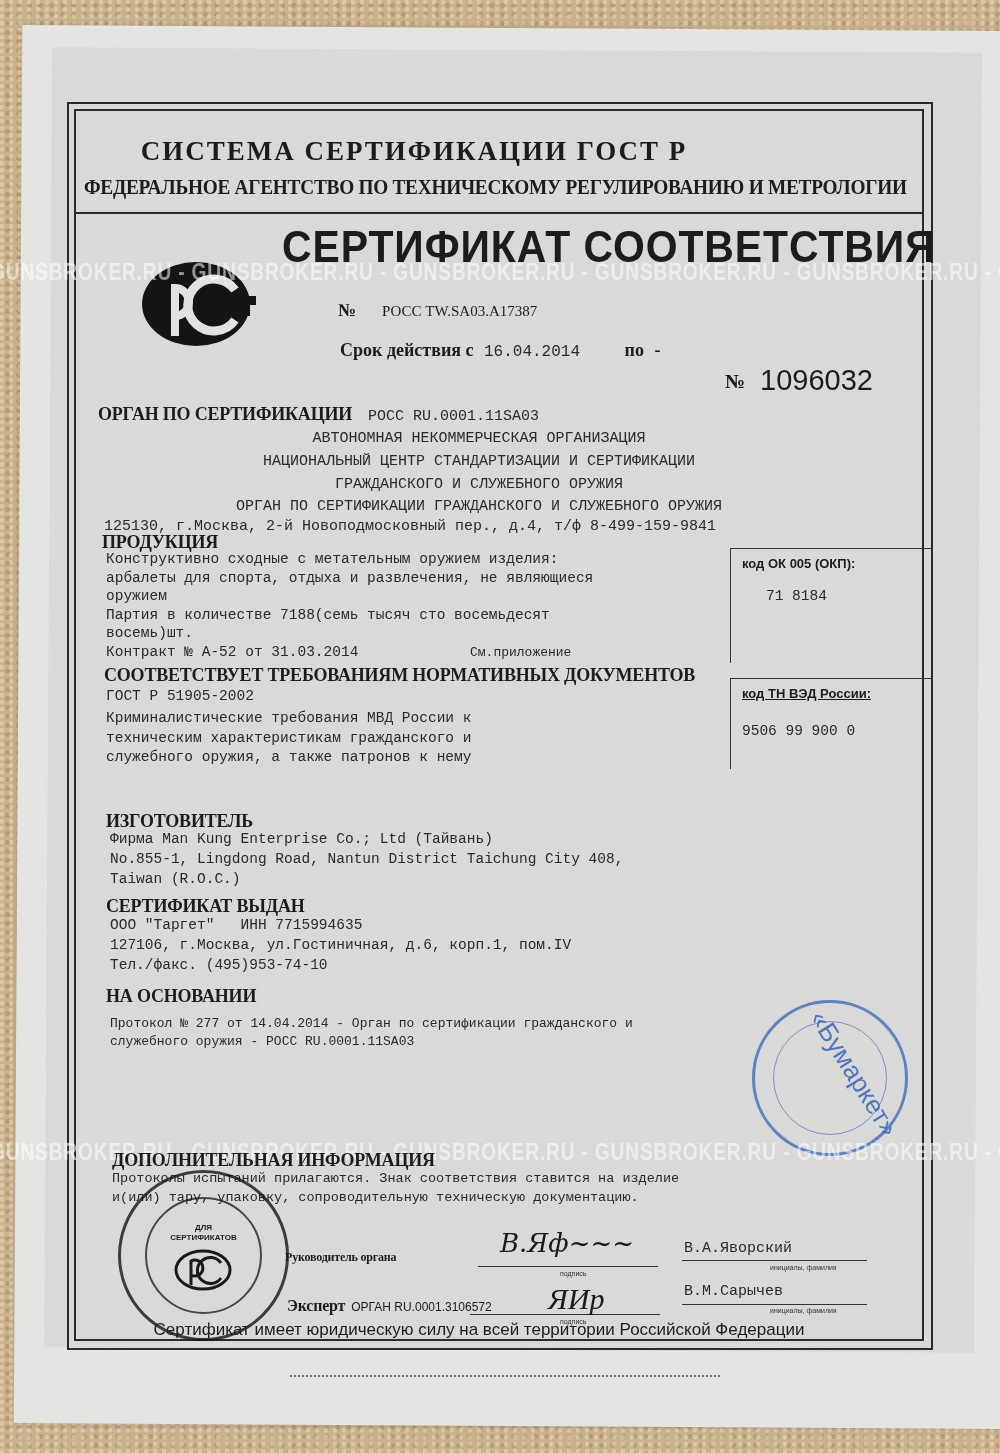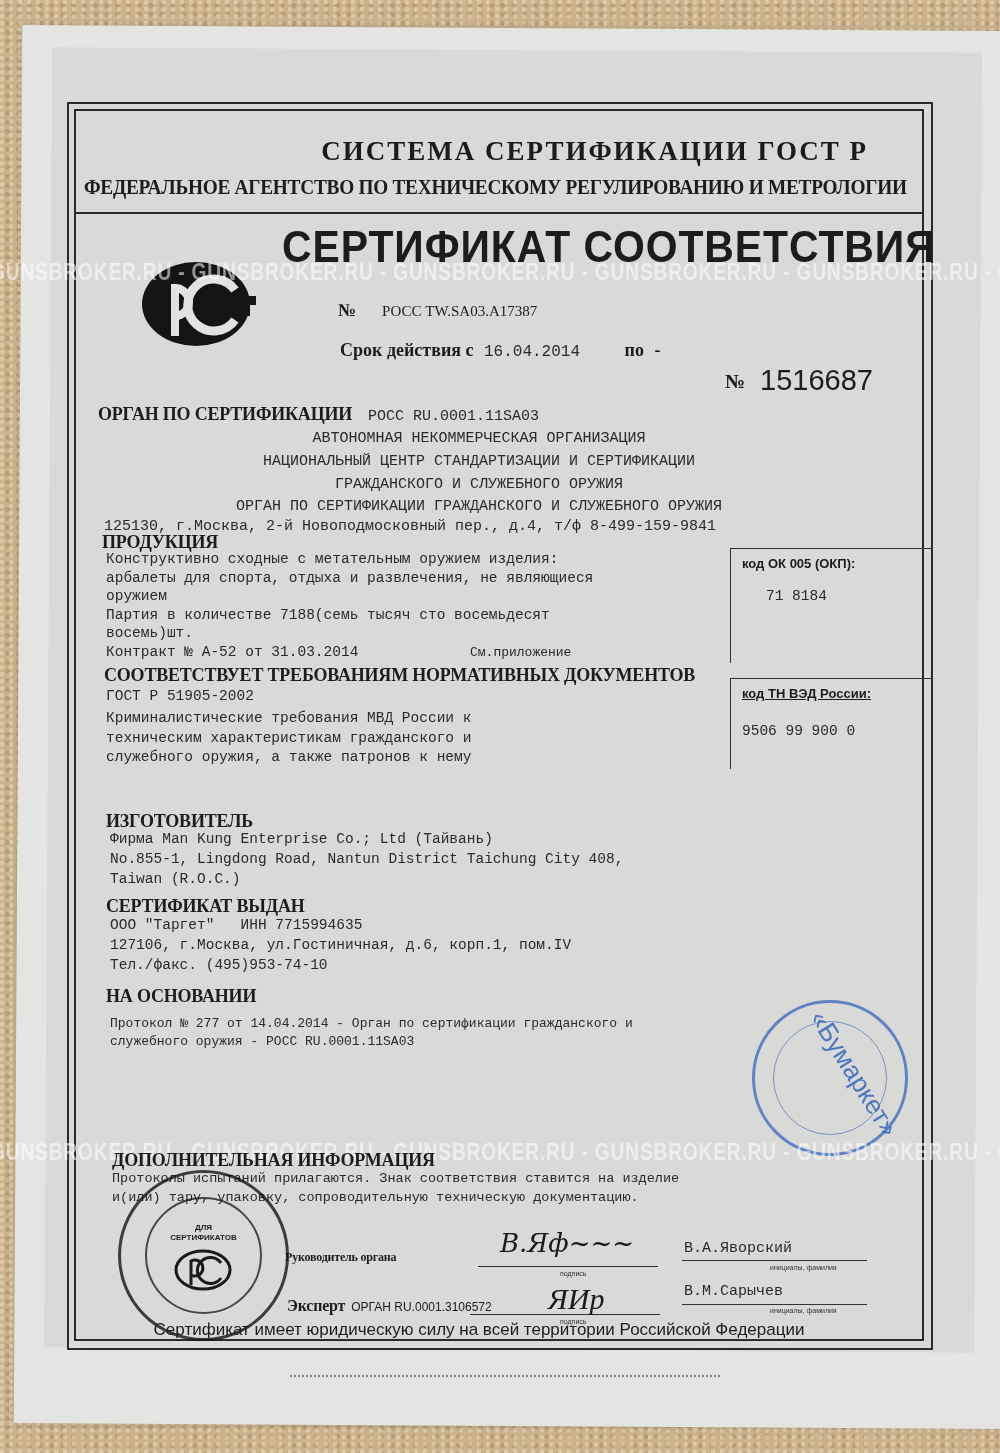--- a/index.html
+++ b/index.html
@@ -29,21 +29,21 @@
   }
   .frame-inner {
     position: absolute; left: 74px; top: 109px; width: 846px; height: 1228px;
     border: 2px solid #2a2a2a;
   }
   .header-rule {
     position: absolute; left: 74px; top: 212px; width: 850px; height: 0;
     border-top: 2px solid #2a2a2a;
   }
   .abs { position: absolute; white-space: nowrap; }
-  .sys-title { left: 0; width: 828px; text-align: right; top: 136px; font-size: 27px; font-weight: bold; letter-spacing: 2px; padding-left: 40px; }
+  .sys-title { left: 0; width: 828px; text-align: center; top: 136px; font-size: 27px; font-weight: bold; letter-spacing: 2px; }
   .agency { left: 84px; top: 175px; font-size: 21px; font-weight: bold; transform: scaleX(0.92); transform-origin: left; letter-spacing: -0.3px; }
   .cert-title { left: 282px; top: 222px; font-family: "Liberation Sans", sans-serif; font-size: 44px; font-weight: bold; letter-spacing: 1px; transform: scaleX(0.93); transform-origin: left; }
   .logo { left: 140px; top: 258px; width: 118px; height: 90px; }
   .num-label { left: 338px; top: 300px; font-size: 18px; font-weight: bold; }
   .num-value { left: 382px; top: 303px; font-size: 15px; }
   .validity { left: 340px; top: 340px; font-size: 18px; font-weight: bold; }
   .validity .mono { font-family: "Liberation Mono", monospace; font-weight: normal; font-size: 16px; }
   .blank-no-label { left: 725px; top: 370px; font-size: 20px; font-weight: bold; }
   .blank-no { left: 760px; top: 364px; font-family: "Liberation Sans", sans-serif; font-size: 29px; }
   .section-h { font-family: "Liberation Serif", serif; font-size: 18px; font-weight: bold; letter-spacing: -0.2px; }
@@ -102,21 +102,21 @@
 <div class="abs num-value" style="font-family:'Liberation Serif',serif;">РОСС TW.SA03.A17387</div>
 
 <div class="abs validity">
   <span>Срок действия с</span>
   <span class="mono" style="margin-left:6px;">16.04.2014</span>
   <span style="margin-left:40px;">по</span>
   <span style="margin-left:6px;">-</span>
 </div>
 
 <div class="abs blank-no-label">№</div>
-<div class="abs blank-no">1516687</div>
+<div class="abs blank-no">1096032</div>
 
 <div class="abs" style="left:98px; top:404px;">
   <span class="section-h">ОРГАН ПО СЕРТИФИКАЦИИ</span>
   <span class="mono" style="margin-left:12px; font-size:15px;">РОСС RU.0001.11SA03</span>
 </div>
 <div class="abs center-line mono" style="top:430px; font-size:15px;">АВТОНОМНАЯ НЕКОММЕРЧЕСКАЯ ОРГАНИЗАЦИЯ</div>
 <div class="abs center-line mono" style="top:453px; font-size:15px;">НАЦИОНАЛЬНЫЙ ЦЕНТР СТАНДАРТИЗАЦИИ И СЕРТИФИКАЦИИ</div>
 <div class="abs center-line mono" style="top:476px; font-size:15px;">ГРАЖДАНСКОГО И СЛУЖЕБНОГО ОРУЖИЯ</div>
 <div class="abs center-line mono" style="top:498px; font-size:15px;">ОРГАН ПО СЕРТИФИКАЦИИ ГРАЖДАНСКОГО И СЛУЖЕБНОГО ОРУЖИЯ</div>
 <div class="abs mono" style="left:104px; top:518px; font-size:15px;">125130, г.Москва, 2-й Новоподмосковный пер., д.4, т/ф 8-499-159-9841</div>

